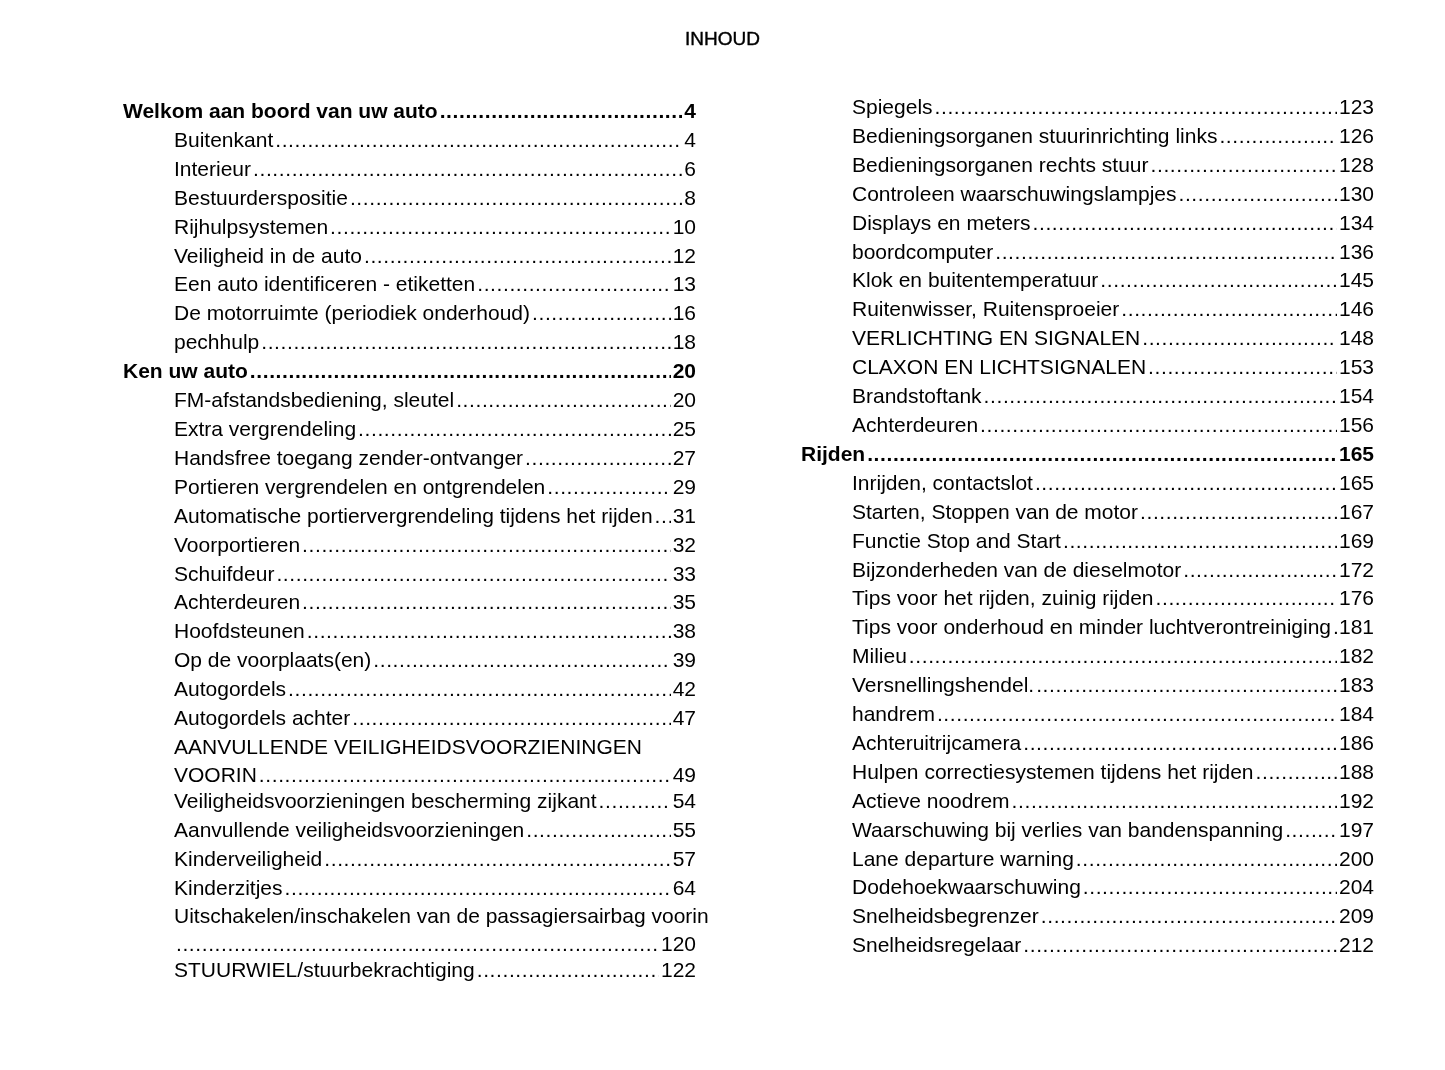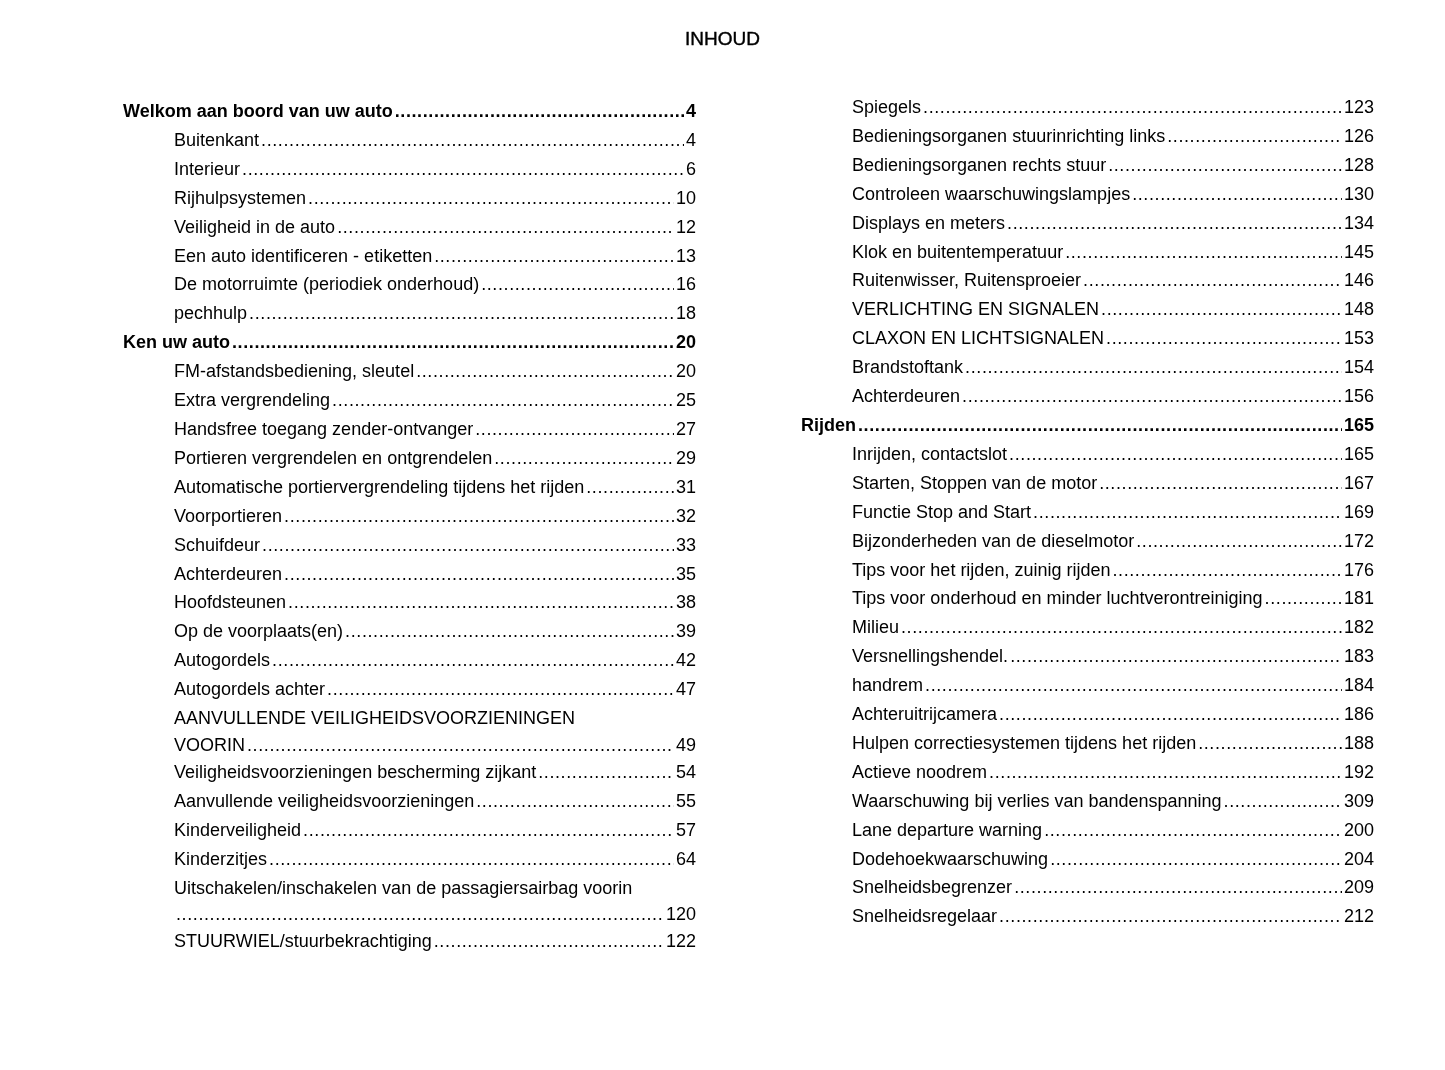--- a/index.html
+++ b/index.html
@@ -3,21 +3,21 @@
 <meta charset="utf-8">
 <style>
   html, body { margin: 0; padding: 0; background: #ffffff; }
   body { width: 1445px; height: 1070px; position: relative; overflow: hidden;
          font-family: "Liberation Sans", sans-serif; color: #000; }
   .title { position: absolute; top: 28px; left: 0; width: 1445px; text-align: center;
            font-size: 19px; font-weight: 400; letter-spacing: 0px; -webkit-text-stroke: 0.4px #000; }
   .col { position: absolute; }
   .col-left { left: 123px; width: 573px; top: 97px; }
   .col-right { left: 801px; width: 573px; top: 93px; }
-  .row { position: relative; display: flex; align-items: flex-end; font-size: 18px; line-height: 28.9px; white-space: nowrap; }
+  .row { position: relative; display: flex; align-items: flex-end; font-size: 21px; line-height: 28.9px; white-space: nowrap; }
   .row.section { font-weight: bold; margin-top: 0; }
   .row.section.first { margin-top: 0; }
   .row.sub { padding-left: 51px; }
   .row .label { flex: 0 0 auto; }
   .row .dots { flex: 1 1 auto; overflow: hidden; margin: 0 2px 0 2px; letter-spacing: 0.6px; }
   .row .dots::after { content: "................................................................................................................................................................................................................................................................................"; }
   .row .page { flex: 0 0 auto; }
   .row.wrap { display: block; }
   .row.wrap .line1 { display: block; }
   .row.wrap .line2 { display: flex; align-items: baseline; line-height: 25px; }
@@ -39,20 +39,25 @@
       <span class="label">Buitenkant</span>
       <span class="dots"></span>
       <span class="page">4</span>
     </div>
     <div class="row sub">
       <span class="label">Interieur</span>
       <span class="dots"></span>
       <span class="page">6</span>
     </div>
     <div class="row sub">
+      <span class="label">Bestuurderspositie</span>
+      <span class="dots"></span>
+      <span class="page">8</span>
+    </div>
+    <div class="row sub">
       <span class="label">Rijhulpsystemen</span>
       <span class="dots"></span>
       <span class="page">10</span>
     </div>
     <div class="row sub">
       <span class="label">Veiligheid in de auto</span>
       <span class="dots"></span>
       <span class="page">12</span>
     </div>
     <div class="row sub">
@@ -196,20 +201,25 @@
       <span class="label">Controleen waarschuwingslampjes</span>
       <span class="dots"></span>
       <span class="page">130</span>
     </div>
     <div class="row sub">
       <span class="label">Displays en meters</span>
       <span class="dots"></span>
       <span class="page">134</span>
     </div>
     <div class="row sub">
+      <span class="label">boordcomputer</span>
+      <span class="dots"></span>
+      <span class="page">136</span>
+    </div>
+    <div class="row sub">
       <span class="label">Klok en buitentemperatuur</span>
       <span class="dots"></span>
       <span class="page">145</span>
     </div>
     <div class="row sub">
       <span class="label">Ruitenwisser, Ruitensproeier</span>
       <span class="dots"></span>
       <span class="page">146</span>
     </div>
     <div class="row sub">
@@ -293,21 +303,21 @@
       <span class="page">188</span>
     </div>
     <div class="row sub">
       <span class="label">Actieve noodrem</span>
       <span class="dots"></span>
       <span class="page">192</span>
     </div>
     <div class="row sub">
       <span class="label">Waarschuwing bij verlies van bandenspanning</span>
       <span class="dots"></span>
-      <span class="page">309</span>
+      <span class="page">197</span>
     </div>
     <div class="row sub">
       <span class="label">Lane departure warning</span>
       <span class="dots"></span>
       <span class="page">200</span>
     </div>
     <div class="row sub">
       <span class="label">Dodehoekwaarschuwing</span>
       <span class="dots"></span>
       <span class="page">204</span>

